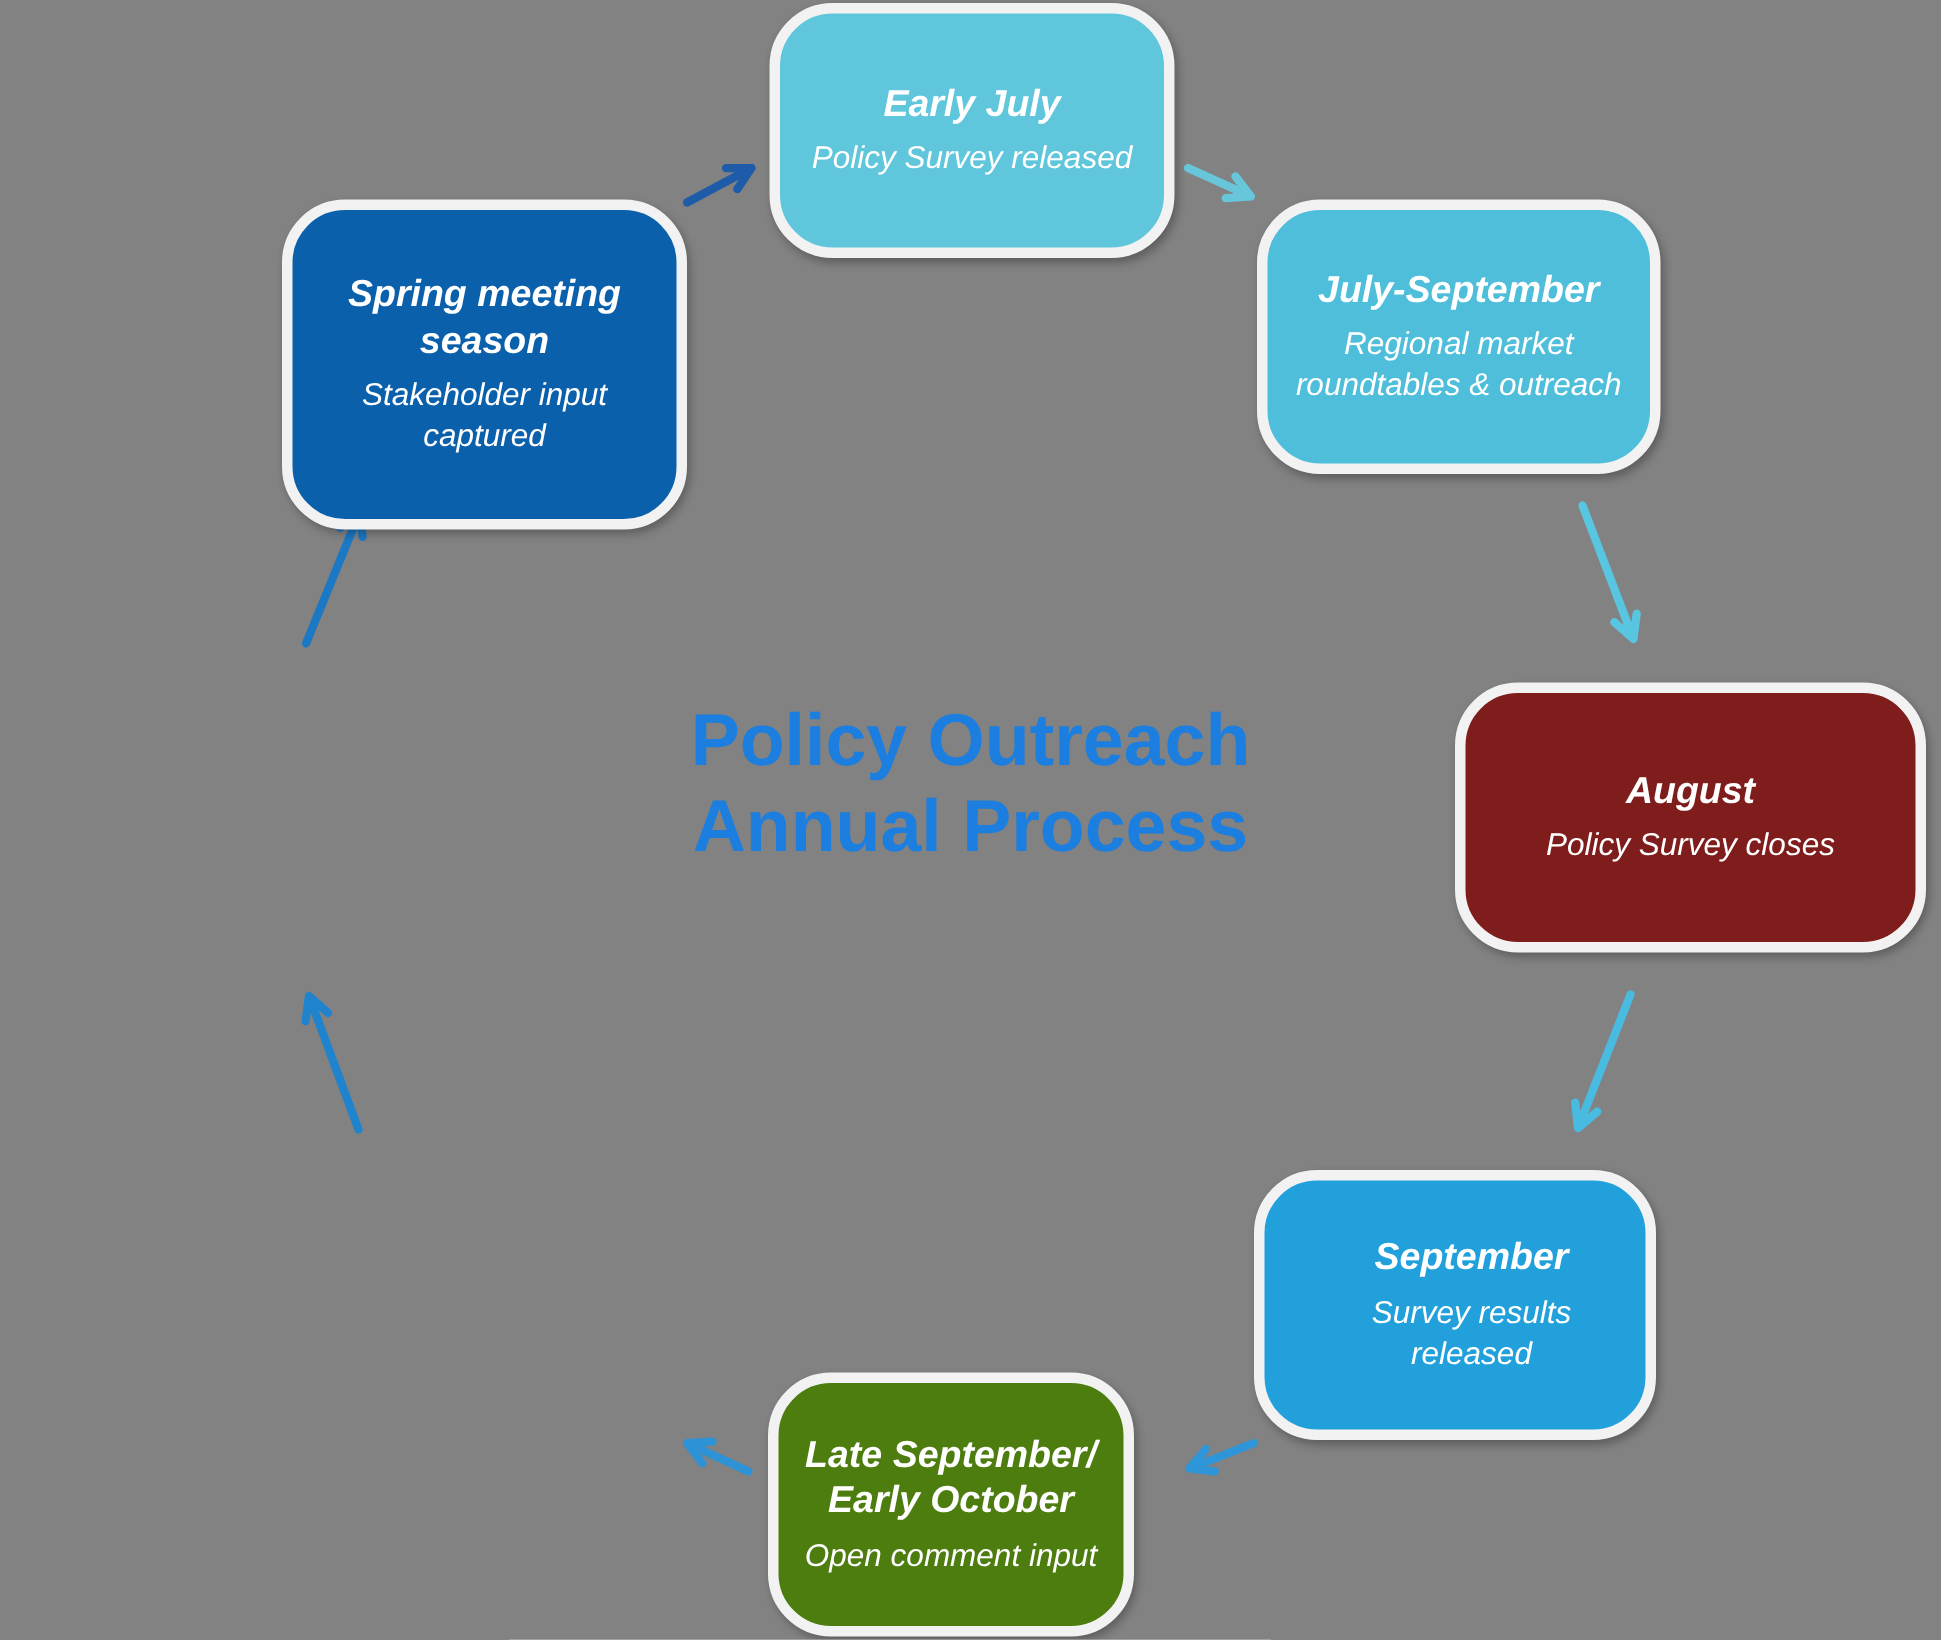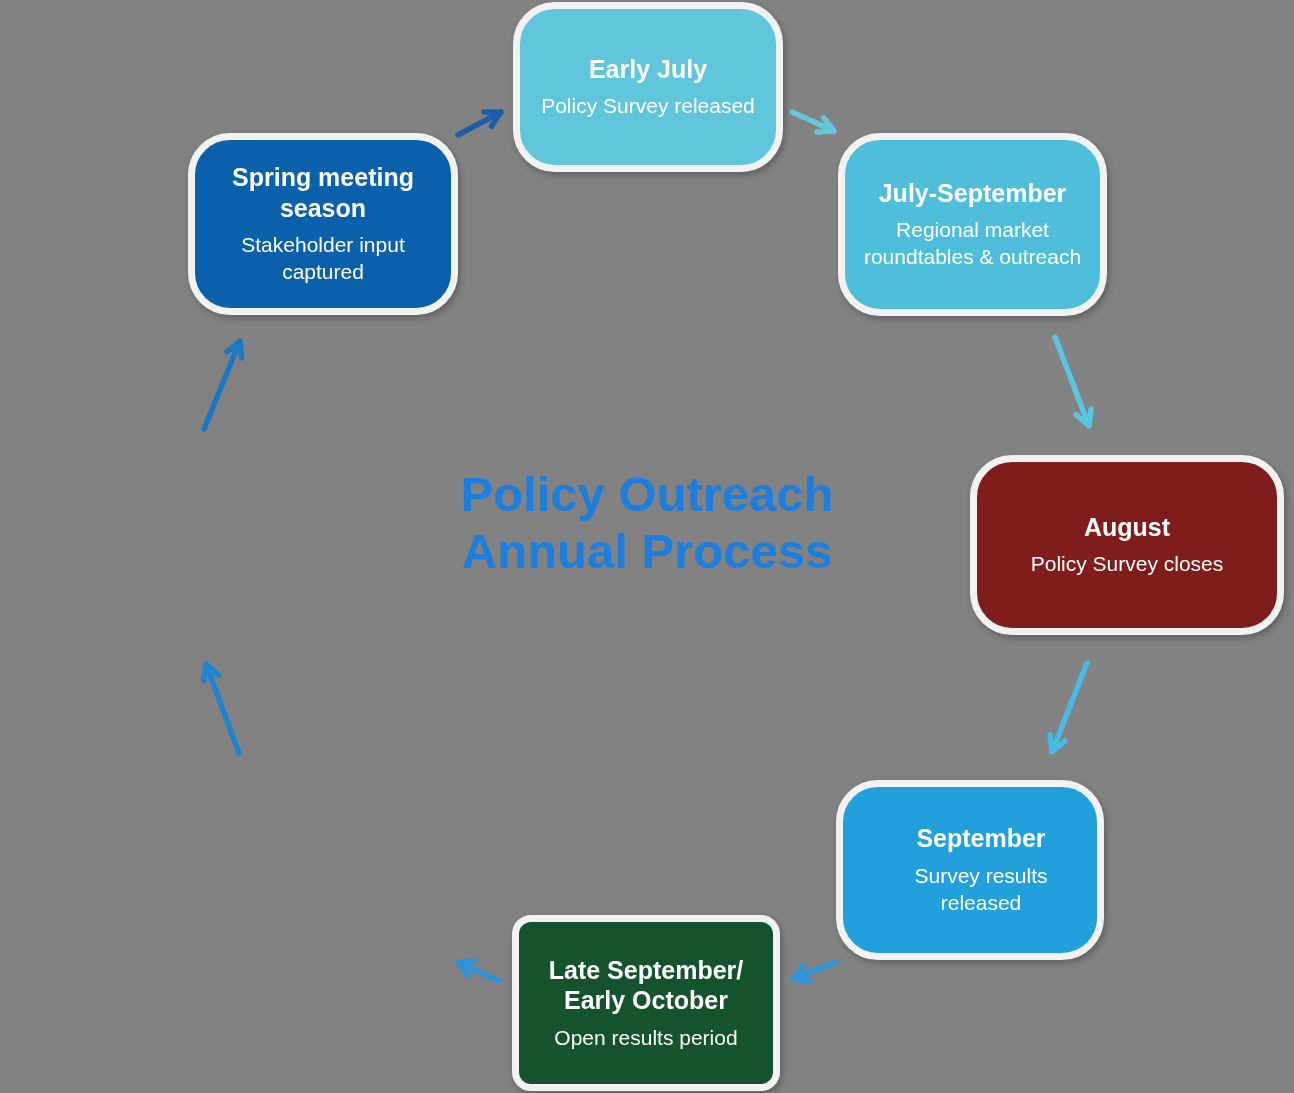--- a/index.html
+++ b/index.html
@@ -32,20 +32,21 @@
     border: 7px solid #f2f2f2;
     border-radius: 42px;
     box-shadow: 2px 3px 6px rgba(0,0,0,0.28);
     display: flex;
     flex-direction: column;
     justify-content: center;
     align-items: center;
     text-align: center;
     color: #ffffff;
     padding: 8px 14px;
+    font-style: italic;
   }
   .node .heading {
     font-weight: bold;
     font-size: 25px;
     line-height: 1.22;
     margin-bottom: 9px;
   }
   .node .body {
     font-size: 21px;
     line-height: 1.28;
@@ -91,28 +92,28 @@
   <div class="node" style="left: 970px; top: 455px; width: 314px; height: 180px; background-color: #7f1d1d;">
     <div class="heading">August</div>
     <div class="body">Policy Survey closes</div>
   </div>
 
   <div class="node" style="left: 836px; top: 780px; width: 268px; height: 180px; background-color: rgb(34, 160, 219); padding-left: 36px;">
     <div class="heading">September</div>
     <div class="body">Survey results released</div>
   </div>
 
-  <div class="node" style="left: 512px; top: 915px; width: 268px; height: 176px; background-color: #14532d; border-radius: 19px;">
+  <div class="node" style="left: 512px; top: 915px; width: 244px; height: 176px; background-color: #4d7c0f;">
     <div class="heading">Late September/ Early October</div>
-    <div class="body">Open results period</div>
+    <div class="body">Open comment input</div>
   </div>
 
 
 
-  <div class="node" style="left: 188px; top: 133px; width: 270px; height: 182px; background-color: rgb(11, 96, 171);">
+  <div class="node" style="left: 188px; top: 133px; width: 270px; height: 220px; background-color: rgb(11, 96, 171);">
     <div class="heading">Spring meeting season</div>
     <div class="body">Stakeholder input captured</div>
   </div>
 
   <div class="diagram-title" style="color: rgb(28, 126, 222);">
     <div>Policy Outreach</div>
     <div>Annual Process</div>
   </div>
 
 </div>

